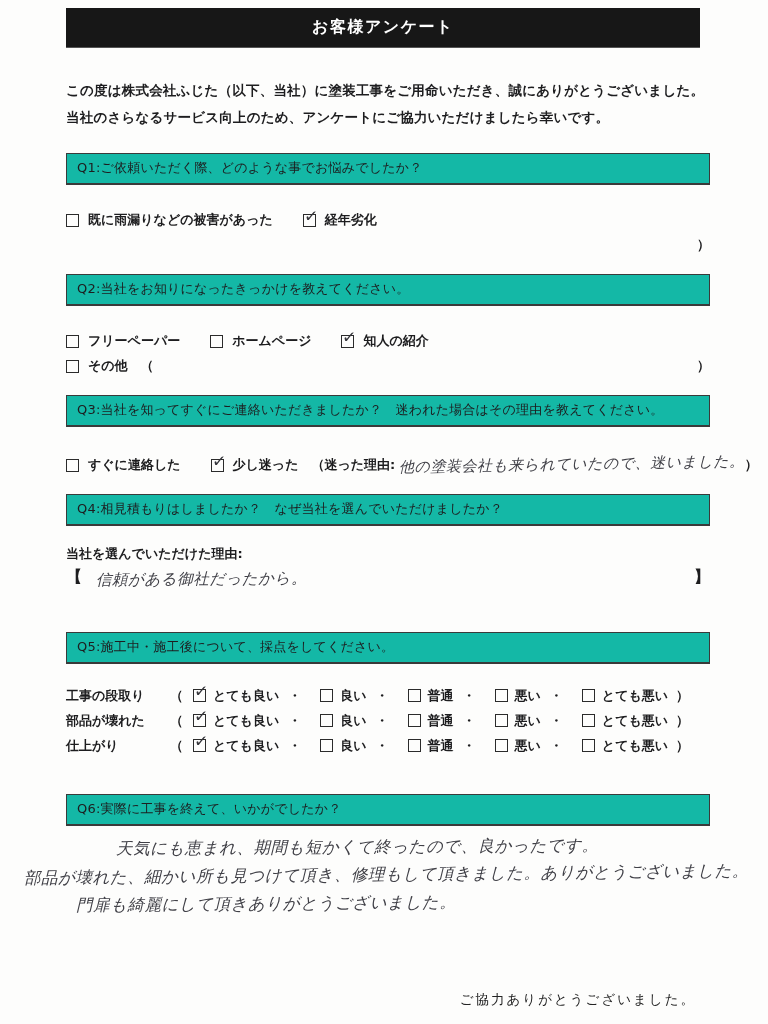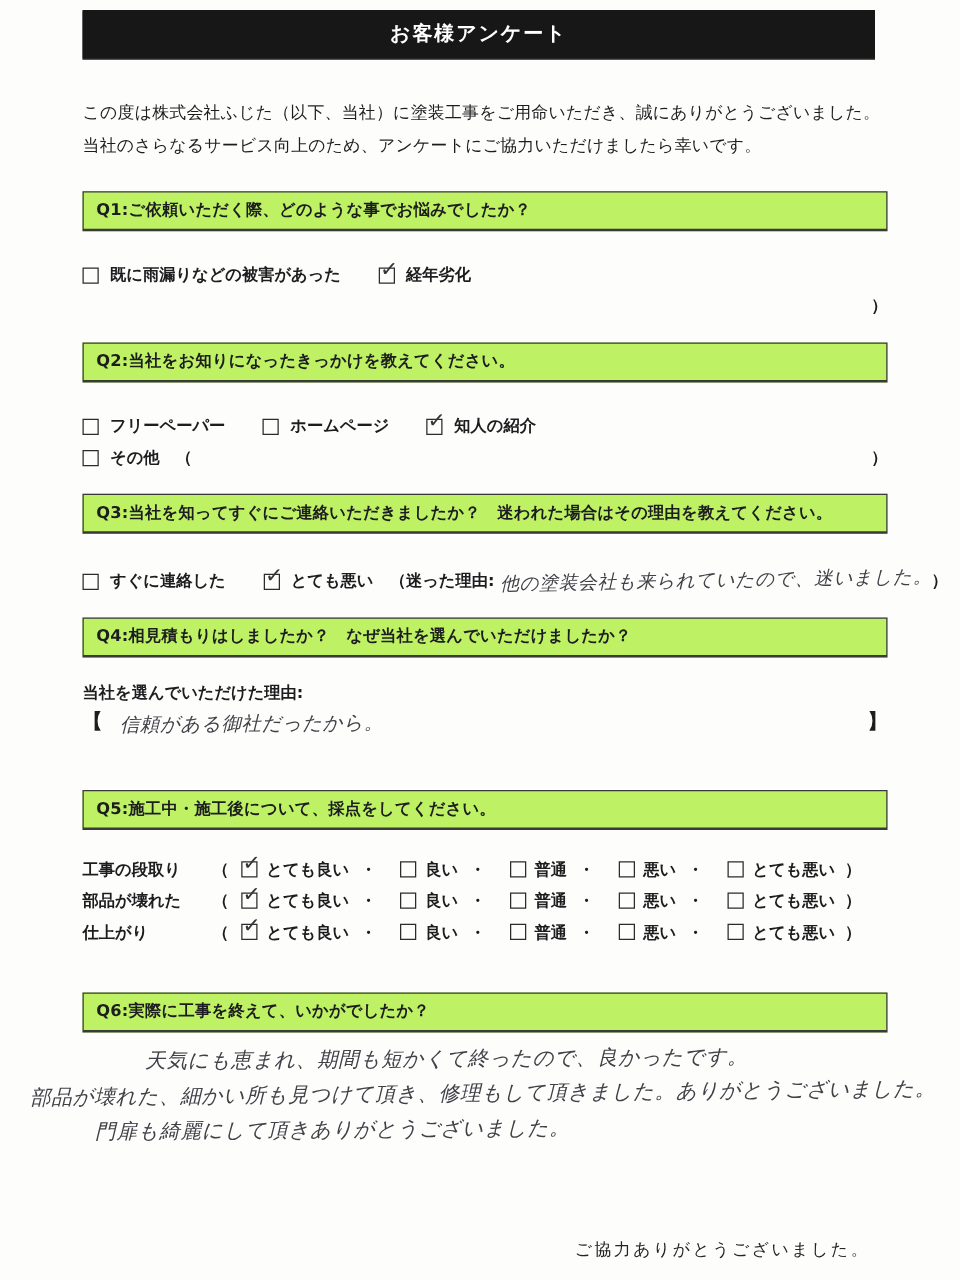--- a/index.html
+++ b/index.html
@@ -8,25 +8,25 @@
     background:#fdfdfc;overflow:hidden;
     font-family:"DejaVu Sans",sans-serif;color:#1d1d1f;
   }
   .header-bar{
     margin:8px 68px 0 66px;height:39px;background:#171717;
     display:flex;align-items:center;justify-content:center;
     box-shadow:0 1px 0 #555;
   }
   .header-title{color:#ffffff;font-size:16px;font-weight:bold;letter-spacing:1.5px;}
   .content{padding:0 58px 0 66px;}
-  .intro{margin-top:30px;font-size:13.5px;font-weight:400;line-height:27px;letter-spacing:.2px;}
+  .intro{margin-top:30px;font-size:13.5px;font-weight:700;line-height:27px;letter-spacing:.2px;}
   .qbox{
     margin-top:20px;border:1.5px solid #3a3a3a;border-bottom-width:2px;
-    padding:5px 10px 6px;font-size:13px;font-weight:700;letter-spacing:.2px;
-    background:#bef264;
+    padding:5px 10px 6px;font-size:13px;font-weight:400;letter-spacing:.2px;
+    background:#14b8a6;
   }
   .opt-rows{margin-top:19px;font-size:13px;font-weight:600;}
   .row{display:flex;align-items:flex-end;min-height:25px;}
   .option{display:flex;align-items:center;margin-right:30px;white-space:nowrap;}
   .cb{
     position:relative;display:inline-block;width:11px;height:11px;flex:0 0 11px;
     border:1.6px solid #2b2b2b;margin-right:9px;background:transparent;
   }
   .cb.checked::after{
     content:"✓";position:absolute;top:-9px;left:0px;
@@ -127,21 +127,21 @@
       <span>Q3:当社を知ってすぐにご連絡いただきましたか？　迷われた場合はその理由を教えてください。</span>
     </div>
     <div class="opt-rows">
       <div class="row">
         <span class="option">
           <span class="cb"></span>
           <span>すぐに連絡した</span>
         </span>
         <span class="option" style="margin-right:0;">
           <span class="cb checked"></span>
-          <span>とても悪い　（迷った理由:</span>
+          <span>少し迷った　（迷った理由:</span>
         </span>
         <span class="hand q3-hand">他の塗装会社も来られていたので、迷いました。</span>
         <span class="close-paren" style="margin-top:10px;">）</span>
       </div>
     </div>
 
     <div class="qbox">
       <span>Q4:相見積もりはしましたか？　なぜ当社を選んでいただけましたか？</span>
     </div>
     <div class="opt-rows">

